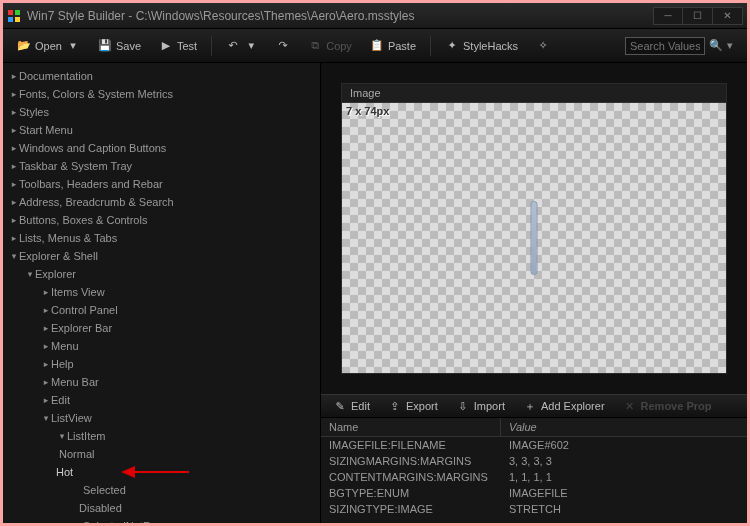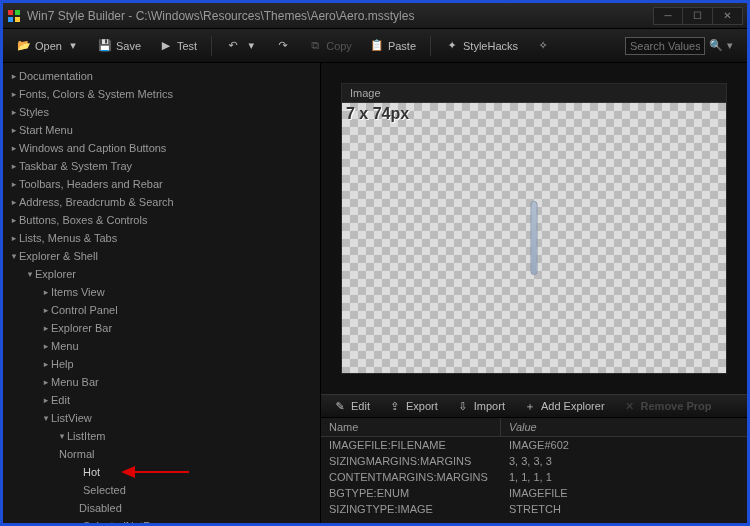--- a/index.html
+++ b/index.html
@@ -1,17 +1,17 @@
 <!DOCTYPE html>
 <html><head>
 <meta charset="utf-8">
 <style>
 * { box-sizing: border-box; margin: 0; padding: 0; font-family: "Segoe UI", Tahoma, sans-serif; font-size: 11px; }
 body { background: #fff; width: 750px; height: 526px; overflow: hidden; }
-.frame { width: 750px; height: 526px; border: 3px solid #1d4ed8; background: #000; display: flex; flex-direction: column; }
+.frame { width: 750px; height: 526px; border: 3px solid #fca5a5; background: #000; display: flex; flex-direction: column; }
 
 .titlebar { height: 26px; background: linear-gradient(#2a2a2a,#1a1a1a); display: flex; align-items: center; padding: 0 4px; border-bottom: 1px solid #000; }
 .titlebar .appicon { width: 14px; height: 14px; margin-right: 6px; display:flex;align-items:center;justify-content:center;}
 .titlebar .title { color: #9a9a9a; flex: 1; white-space: nowrap; font-size: 12px; }
 .winbtns { display: flex; gap: 0; }
 .winbtn { width: 30px; height: 18px; background: #1a1a1a; border: 1px solid #3a3a3a; display:flex;align-items:center;justify-content:center;color:#888;cursor:pointer;font-size:10px;}
 .winbtn + .winbtn { border-left:none; }
 
 .toolbar { height: 34px; background: linear-gradient(#222,#111); display: flex; align-items: center; padding: 0 6px; gap: 2px; border-bottom: 1px solid #000;}
 .tbtn { display:flex; align-items:center; gap:4px; padding: 4px 8px; color:#bbb; cursor:pointer; border-radius:2px; }
@@ -38,21 +38,21 @@
 .img-header { background:#1e1e1e; color:#aaa; padding:3px 8px; border-bottom:1px solid #333;}
 .img-canvas { height:270px; position:relative; background-color:#ddd;
   background-image:
     linear-gradient(45deg,#bbb 25%,transparent 25%),
     linear-gradient(-45deg,#bbb 25%,transparent 25%),
     linear-gradient(45deg,transparent 75%,#bbb 75%),
     linear-gradient(-45deg,transparent 75%,#bbb 75%);
   background-size:16px 16px;
   background-position:0 0,0 8px,8px -8px,-8px 0;
 }
-.img-dim { position:absolute; top:2px; left:4px; color:#333; font-weight:bold; text-shadow:1px 1px 0 #fff; font-size:16px;}
+.img-dim { position:absolute; top:2px; left:4px; color:#333; font-weight:bold; text-shadow:1px 1px 0 #fff; font-size:11px;}
 .img-shape { position:absolute; left:50%; top:50%; transform:translate(-50%,-50%); width:7px; height:74px; background:linear-gradient(#b0bed0,#9aaac0); border-radius:3px; border:1px solid #8899b0;}
 
 .prop-toolbar { height:24px; background:linear-gradient(#222,#111); display:flex; align-items:center; padding:0 4px; gap:2px; border-top:1px solid #333; border-bottom:1px solid #000;}
 .prop-toolbar .tbtn.remove { color:#444; }
 .prop-toolbar .tbtn.remove .lbl { font-weight:bold; }
 
 .prop-table { flex:1; background:#161616; overflow:auto; }
 .prop-head { display:flex; background:#1a1a1a; border-bottom:1px solid #333;align-items:center; }
 .prop-head div { padding:3px 8px; color:#999; }
 .prop-head .c1 { width:180px; border-right:1px solid #333;}
@@ -212,21 +212,21 @@
           <span class="lbl">ListView</span>
         </div>
         <div class="tree-item" style="padding-left: 54px;">
           <span class="arrow">▾</span>
           <span class="lbl">ListItem</span>
         </div>
         <div class="tree-item" style="padding-left: 46px;">
           <span class="arrow"> </span>
           <span class="lbl">Normal</span>
         </div>
-        <div class="tree-item highlight red-arrow" style="padding-left: 70px; align-items: center;">
+        <div class="tree-item highlight red-arrow" style="padding-left: 43px; align-items: center;">
           <span class="arrow"> </span>
           <span class="lbl">Hot</span>
           <svg width="70" height="14">
             <line x1="68" y1="7" x2="12" y2="7" stroke="#d00" stroke-width="2"></line>
             <polygon points="0,7 14,1 14,13" fill="#d00"></polygon>
           </svg>
         </div>
         <div class="tree-item" style="padding-left: 70px;">
           <span class="arrow"> </span>
           <span class="lbl">Selected</span>

